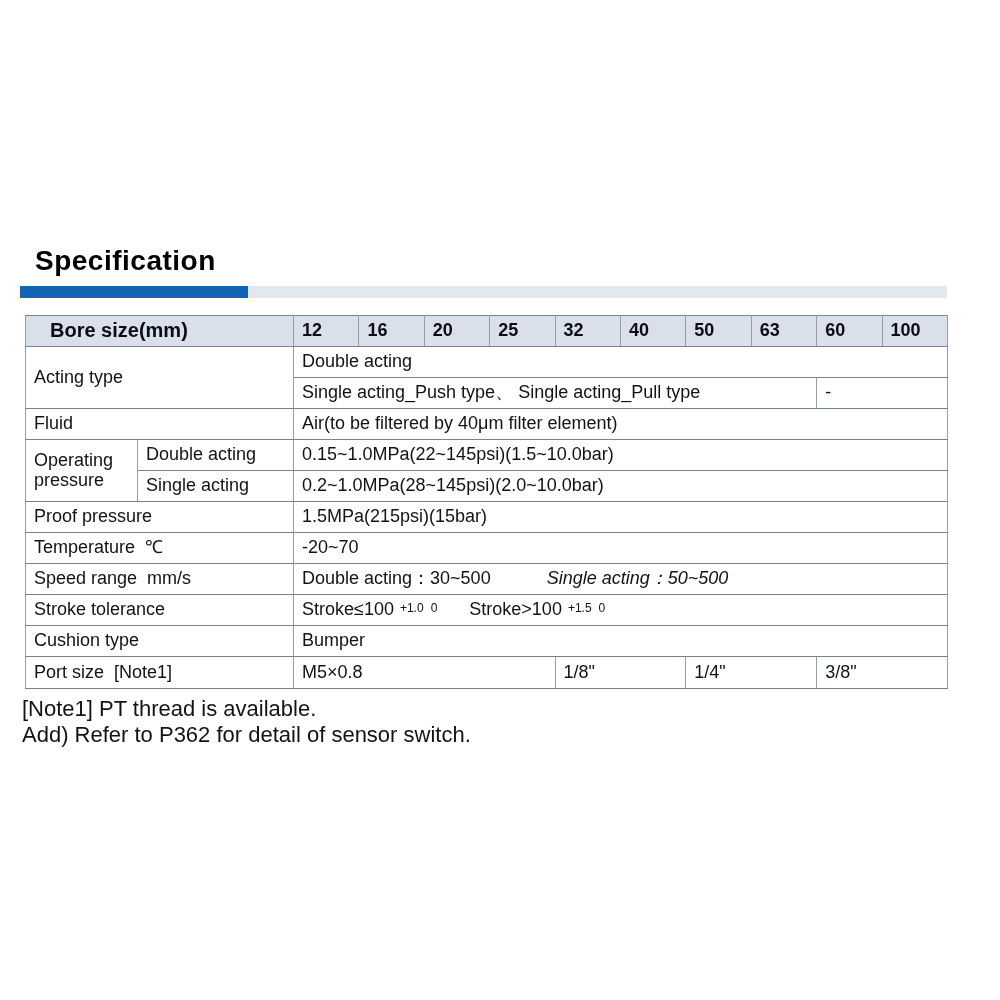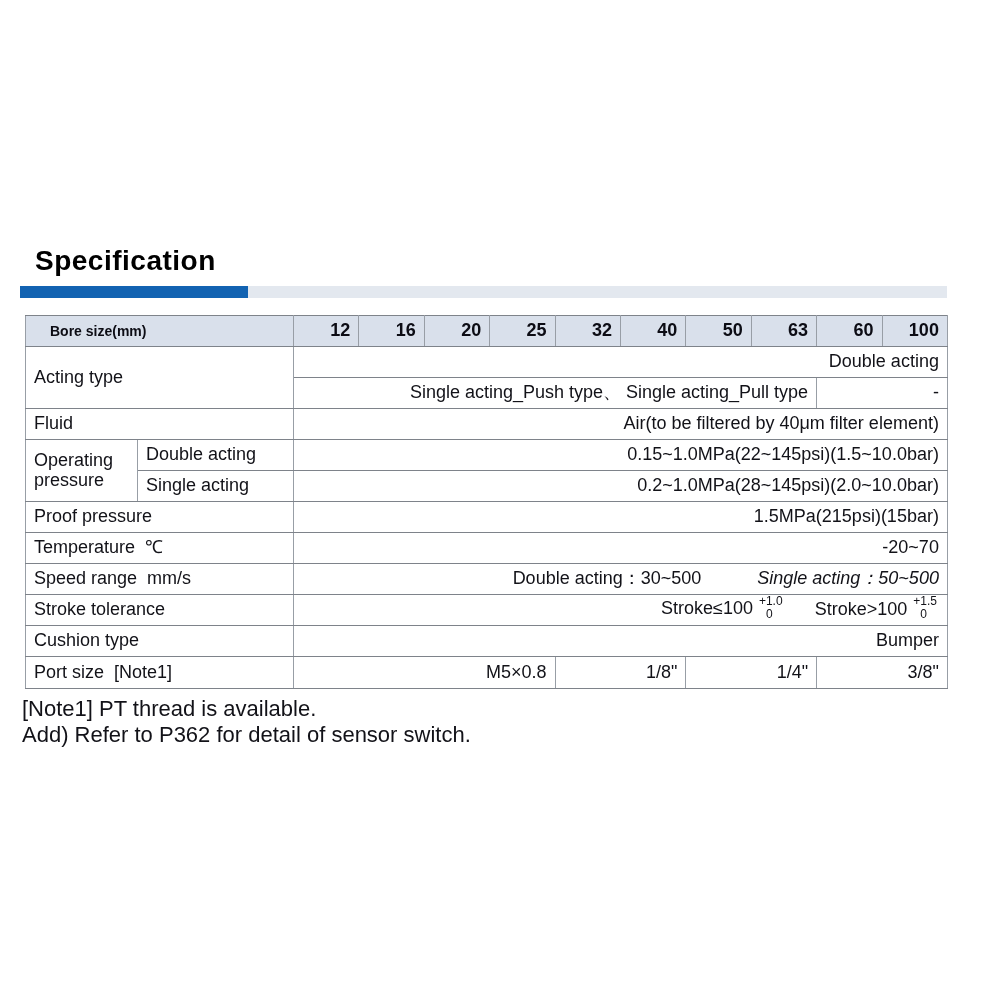--- a/index.html
+++ b/index.html
@@ -20,33 +20,33 @@
   .accent-bar .dark { width:228px; height:100%; background:#1263b2; }
 
   table.spec {
     margin:17px 0 0 25px; width:922px; border-collapse:collapse;
     table-layout:fixed; font-size:18px; color:#121218;
     border:1px solid #74797f;
   }
   .spec td, .spec th {
     border:1px solid #989ea6;
     border-top-color:#7e838a; border-bottom-color:#7e838a;
-    padding:0 8px; height:30px; text-align:right; font-weight:400;
+    padding:0 8px; height:30px; text-align:left; font-weight:400;
     overflow:hidden; vertical-align:middle; line-height:1.15;
   }
   .spec tr { height:30px; }
   .spec tr.port-row { height:32px; }
   .spec .lbl { text-align:left; white-space:pre; }
   .spec .lbl-wrap { text-align:left; white-space:normal; }
   .spec thead th { background:#d9e0eb; font-weight:700; color:#0c0c14; }
-  .spec thead th.lbl { font-size:14px;padding-left:24px; }
+  .spec thead th.lbl { font-size:20px;padding-left:24px; }
 
   .gap-left { margin-left:56px;font-style:italic; }
   .tol {
-    display:inline-flex; flex-direction:column; align-items:flex-start;
+    display:inline-flex; flex-direction:row; align-items:flex-start;
     font-size:12px; line-height:1.05; vertical-align:middle;
     margin:0 2px 0 6px; transform:translateY(-2px); font-weight:400;
   }
   .tol .t-sub { padding-left:7px; }
   .tol-part2 { margin-left:30px;margin-top:33px; }
 
   .notes { margin:7px 0 0 22px; font-size:22px; line-height:26px; color:#121218; }
 </style>
 </head>
 <body>

